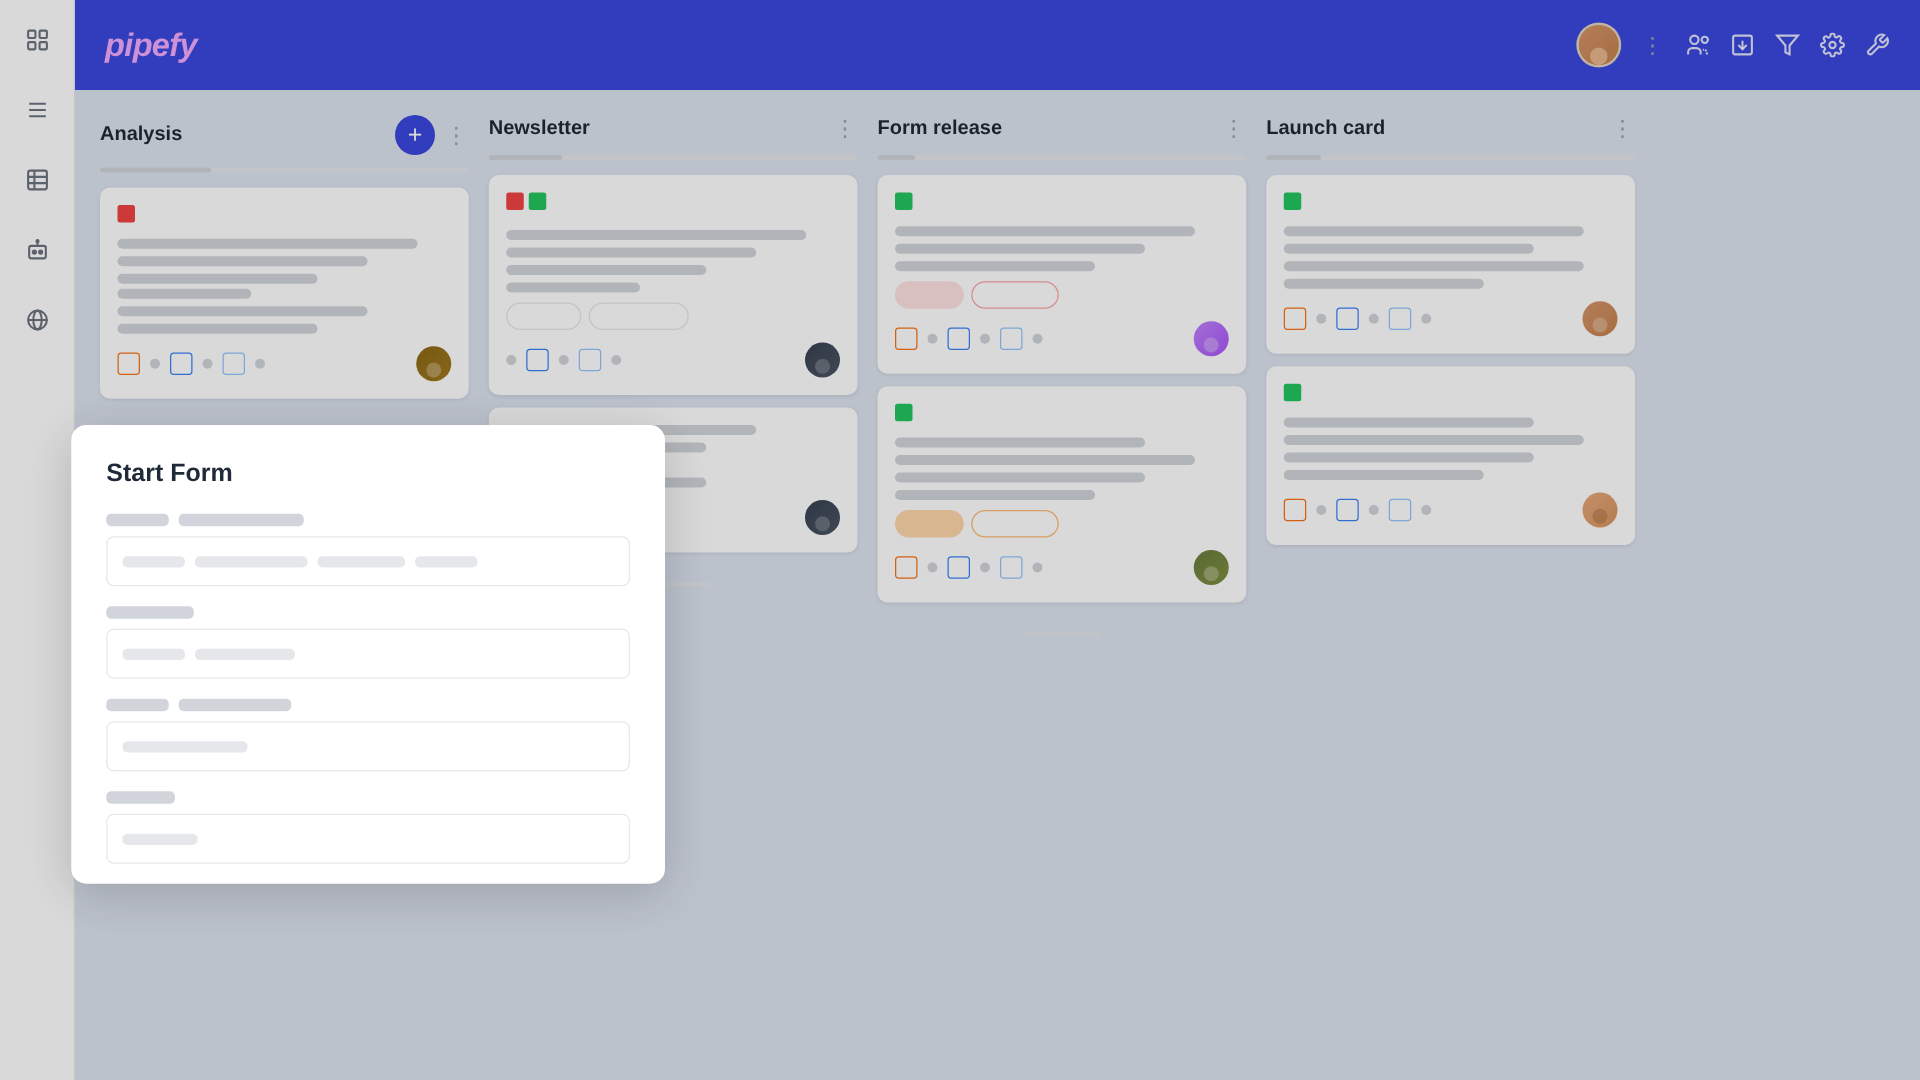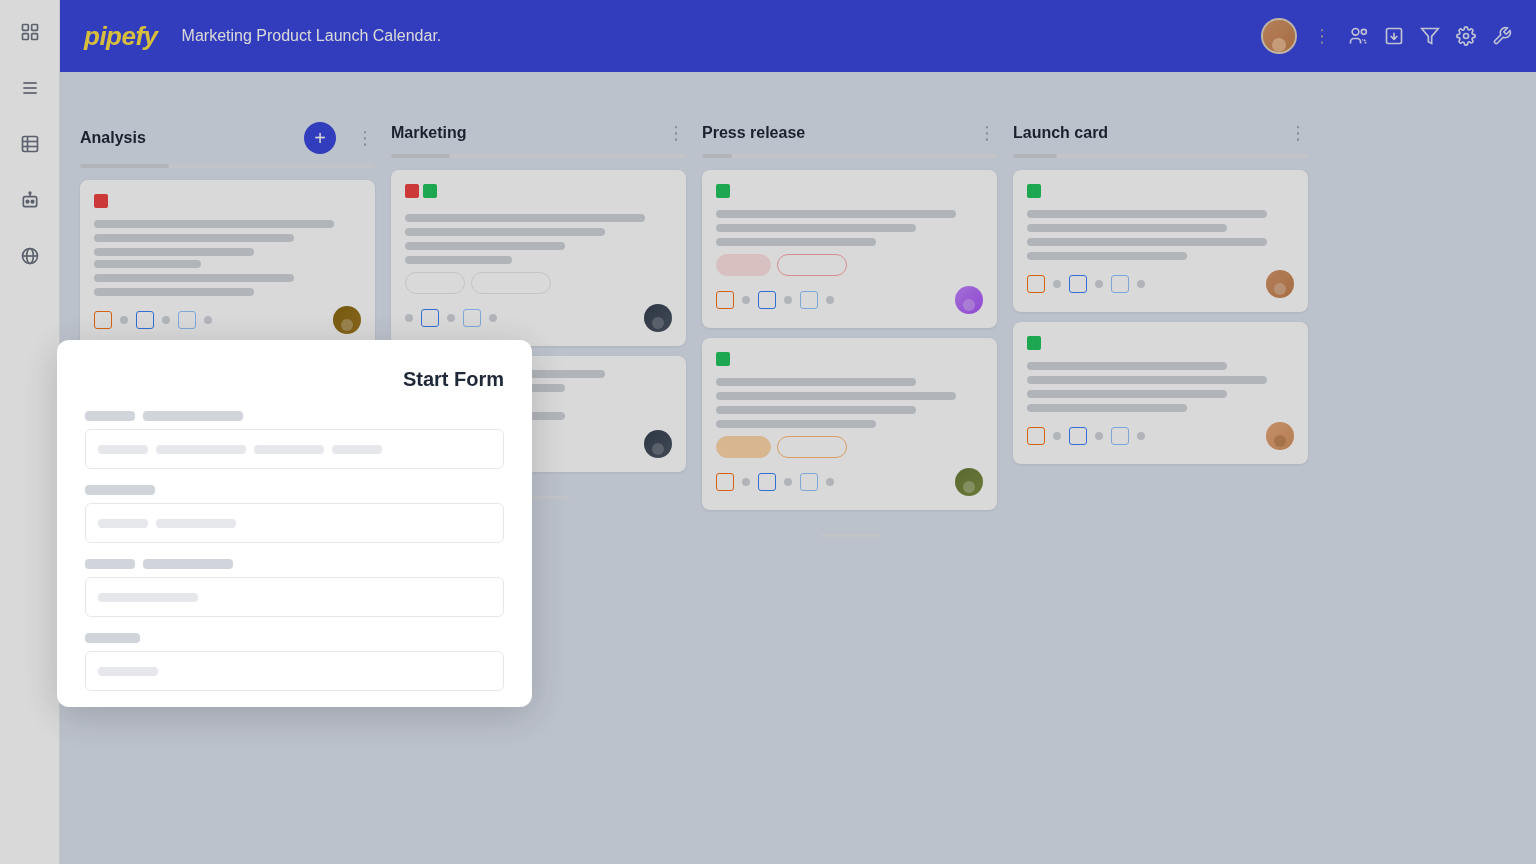--- a/index.html
+++ b/index.html
@@ -52,21 +52,21 @@
       padding: 0 24px;
       position: relative;
     }
     .header-logo {
       display: flex;
       align-items: center;
       gap: 8px;
       margin-right: 24px;
     }
     .logo-text {
-      color: #fde047;
+      color: #f0abfc;
       font-size: 26px;
       font-weight: 700;
       font-style: italic;
       letter-spacing: -0.5px;
     }
     .header-title {
       color: #fff;
       font-size: 16px;
       font-weight: 400;
       flex: 1;
@@ -118,23 +118,22 @@
     .column {
       width: 295px;
       flex-shrink: 0;
       display: flex;
       flex-direction: column;
       gap: 0;
     }
     .column-header {
       display: flex;
       align-items: center;
-      gap: 20px;
+      gap: 8px;
       margin-bottom: 10px;
-      margin-top: 30px;
     }
     .column-title {
       font-size: 16px;
       font-weight: 600;
       color: #1f2937;
       flex: 1;
     }
     .column-add-btn {
       width: 32px;
       height: 32px;
@@ -303,21 +302,20 @@
       border-radius: 12px;
       box-shadow: 0 8px 40px rgba(0,0,0,0.18);
       z-index: 200;
       overflow: hidden;
       display: flex;
       flex-direction: column;
     }
     .form-body {
       padding: 28px 28px 0 28px;
       flex: 1;
-      text-align: right;
     }
     .form-title {
       font-size: 20px;
       font-weight: 700;
       color: #1f2937;
       margin-bottom: 20px;
     }
     .form-field {
       margin-bottom: 16px;
     }
@@ -425,21 +423,20 @@
     </svg>
   </div>
 </div>
 
 <div class="main">
 
   <div class="header">
     <div class="header-logo">
       <span class="logo-text">pipefy</span>
     </div>
-    <div class="header-title">Marketing Product Launch Calendar.</div>
     <div class="header-actions">
       <div class="avatar-header">
         <div class="avatar-header-inner">
             <div class="av-circle" style="background:#f5cba7;width:14px;height:14px;margin-bottom:0"></div>
           </div>
       </div>
       <span class="dots-menu header-icon">⋮</span>
       <span class="header-icon">
         <svg viewBox="0 0 24 24" fill="none" stroke="rgba(255,255,255,0.85)" stroke-width="2">
           <circle cx="9" cy="7" r="4"></circle>
@@ -507,21 +504,21 @@
             <div class="av-face">
                 <div class="av-circle" style="background:rgba(255,255,255,0.4)"></div>
               </div>
           </div>
         </div>
       </div>
     </div>
 
     <div class="column">
       <div class="column-header">
-        <span class="column-title">Marketing</span>
+        <span class="column-title">Newsletter</span>
         <span class="dots-menu">⋮</span>
       </div>
       <div class="column-progress">
         <div class="column-progress-fill" style="width:20%"></div>
       </div>
 
       <div class="card">
         <div style="display:flex;gap:4px;margin-bottom:8px">
           <span class="card-tag tag-red"></span>
           <span class="card-tag" style="background:#22c55e"></span>
@@ -569,21 +566,21 @@
           </div>
         </div>
       </div>
       <div class="column-loadmore">
         <div class="column-loadmore-bar"></div>
       </div>
     </div>
 
     <div class="column">
       <div class="column-header">
-        <span class="column-title">Press release</span>
+        <span class="column-title">Form release</span>
         <span class="dots-menu">⋮</span>
       </div>
       <div class="column-progress">
         <div class="column-progress-fill" style="width:10%"></div>
       </div>
 
       <div class="card">
         <span class="card-tag tag-green"></span>
         <div class="card-line long"></div>
         <div class="card-line medium"></div>

